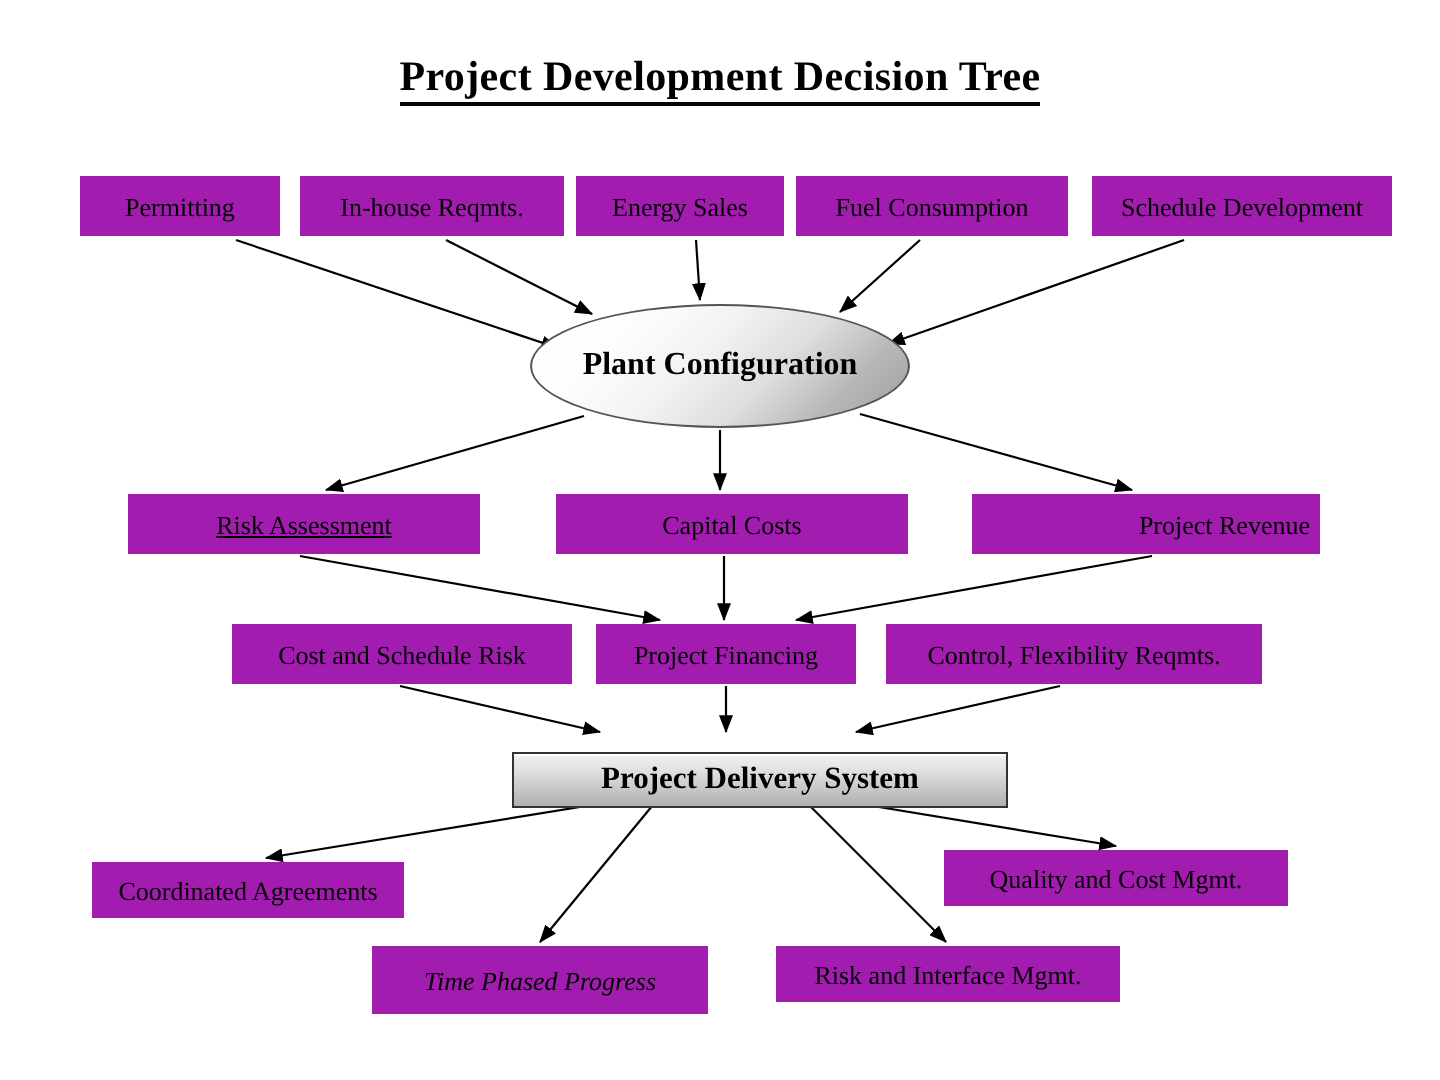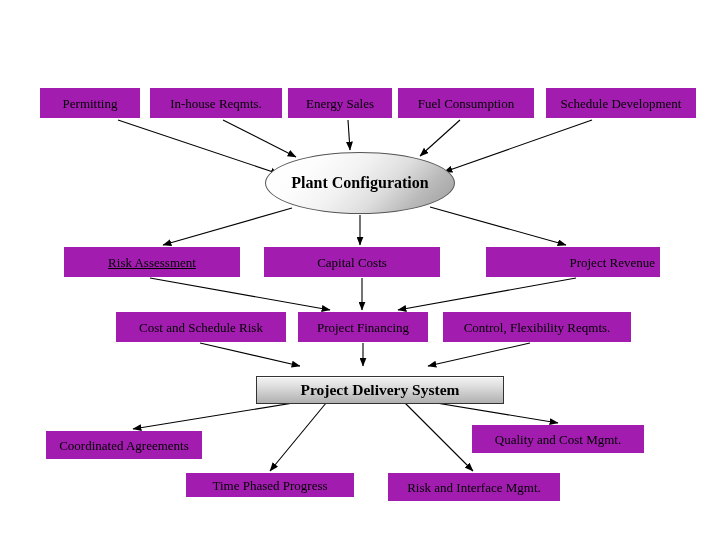--- a/index.html
+++ b/index.html
@@ -77,20 +77,23 @@
         #c9c9c9 65%,
         #b0b0b0 100%);
     box-shadow: inset 0 1px 0 #ffffff;
   }
 </style>
 </head>
 <body>
 
 <div id="canvas">
 
+  <div class="title">
+    <span>Project Development Decision Tree</span>
+  </div>
 
   <svg id="edges" viewBox="0 0 720 540" xmlns="http://www.w3.org/2000/svg">
     <defs>
       <marker id="arrowhead" markerWidth="9" markerHeight="7" refX="8.4" refY="3.5" orient="auto" markerUnits="userSpaceOnUse">
         <polygon points="0 0, 9 3.5, 0 7" fill="#000000"></polygon>
       </marker>
     </defs>
     <g id="edge-group">
         <line x1="118" y1="120" x2="279" y2="174" stroke="#000000" stroke-width="1.1" marker-end="url(#arrowhead)"></line>
         <line x1="223" y1="120" x2="296" y2="157" stroke="#000000" stroke-width="1.1" marker-end="url(#arrowhead)"></line>
@@ -128,21 +131,21 @@
       </div>
       <div class="node box" style="left: 546px; top: 88px; width: 150px; height: 30px;">
         <span>Schedule Development</span>
       </div>
       <div class="node ellipse" style="left: 265px; top: 152px; width: 190px; height: 62px;">
         <span>Plant Configuration</span>
       </div>
       <div class="node box" style="left: 64px; top: 247px; width: 176px; height: 30px; text-decoration: underline;">
         <span>Risk Assessment</span>
       </div>
-      <div class="node box" style="left: 264px; top: 247px; width: 176px; height: 30px;">
+      <div class="node box" style="left: 278px; top: 247px; width: 176px; height: 30px;">
         <span>Capital Costs</span>
       </div>
       <div class="node box" style="left: 486px; top: 247px; width: 174px; height: 30px; justify-content: flex-end;">
         <span>Project Revenue</span>
       </div>
       <div class="node box" style="left: 116px; top: 312px; width: 170px; height: 30px;">
         <span>Cost and Schedule Risk</span>
       </div>
       <div class="node box" style="left: 298px; top: 312px; width: 130px; height: 30px;">
         <span>Project Financing</span>
@@ -152,21 +155,21 @@
       </div>
       <div class="node emphasis" style="left: 256px; top: 376px; width: 248px; height: 28px; text-align: right;">
         <span>Project Delivery System</span>
       </div>
       <div class="node box" style="left: 46px; top: 431px; width: 156px; height: 28px;">
         <span>Coordinated Agreements</span>
       </div>
       <div class="node box" style="left: 472px; top: 425px; width: 172px; height: 28px;">
         <span>Quality and Cost Mgmt.</span>
       </div>
-      <div class="node box" style="left: 186px; top: 473px; width: 168px; height: 24px;">
+      <div class="node box" style="left: 186px; top: 473px; width: 168px; height: 34px; font-style: italic;">
         <span>Time Phased Progress</span>
       </div>
       <div class="node box" style="left: 388px; top: 473px; width: 172px; height: 28px;">
         <span>Risk and Interface Mgmt.</span>
       </div>
     </div>
 
 </div>
 
 </body></html>

